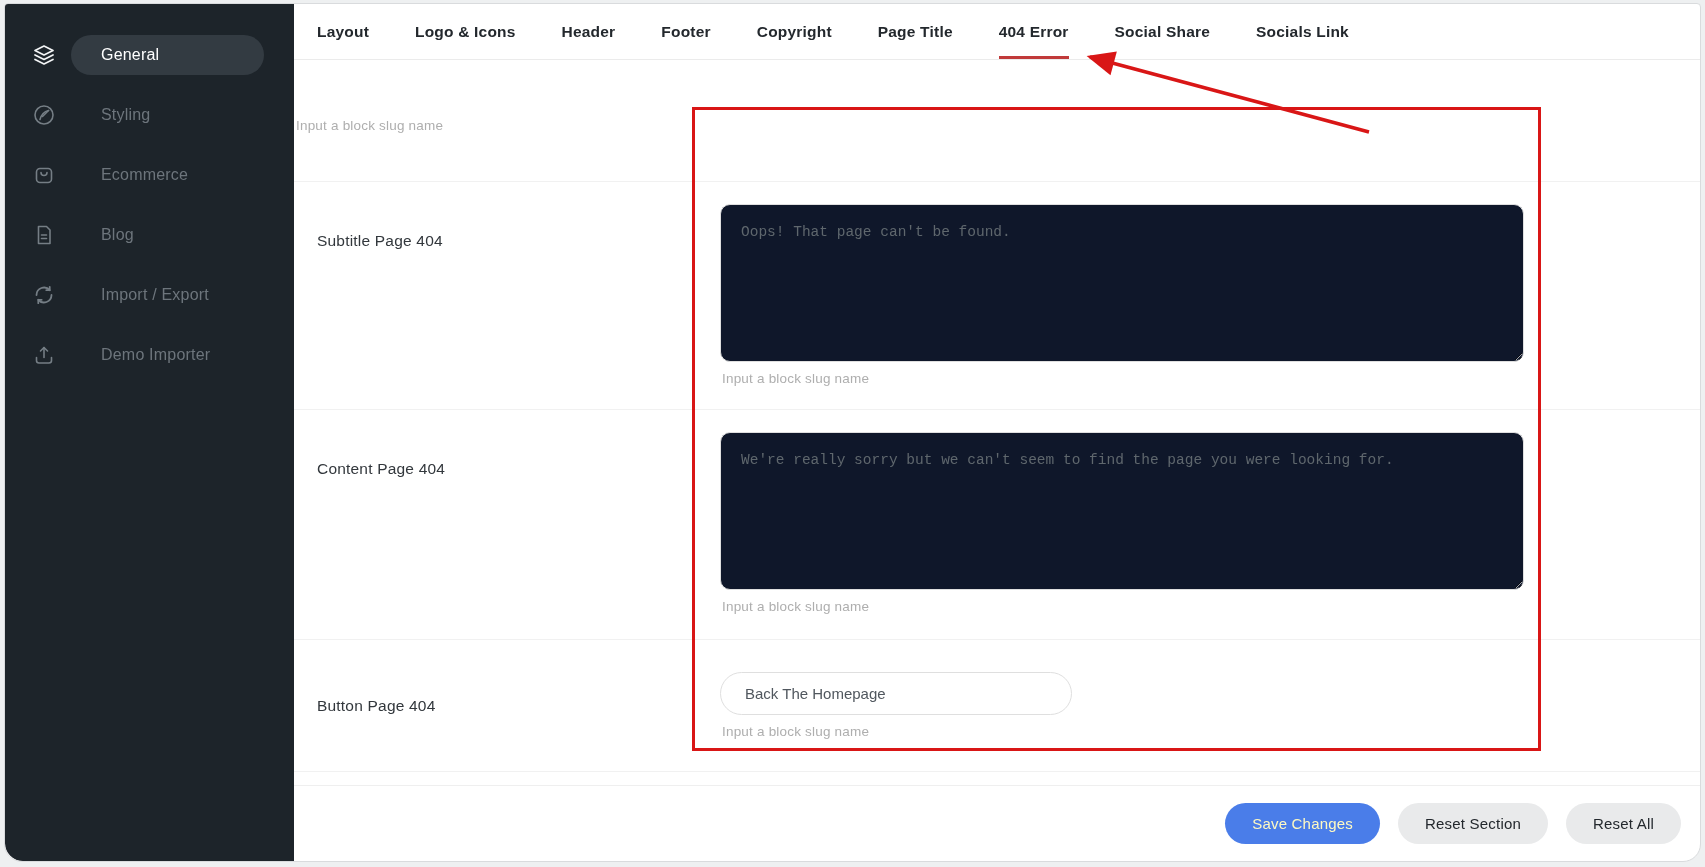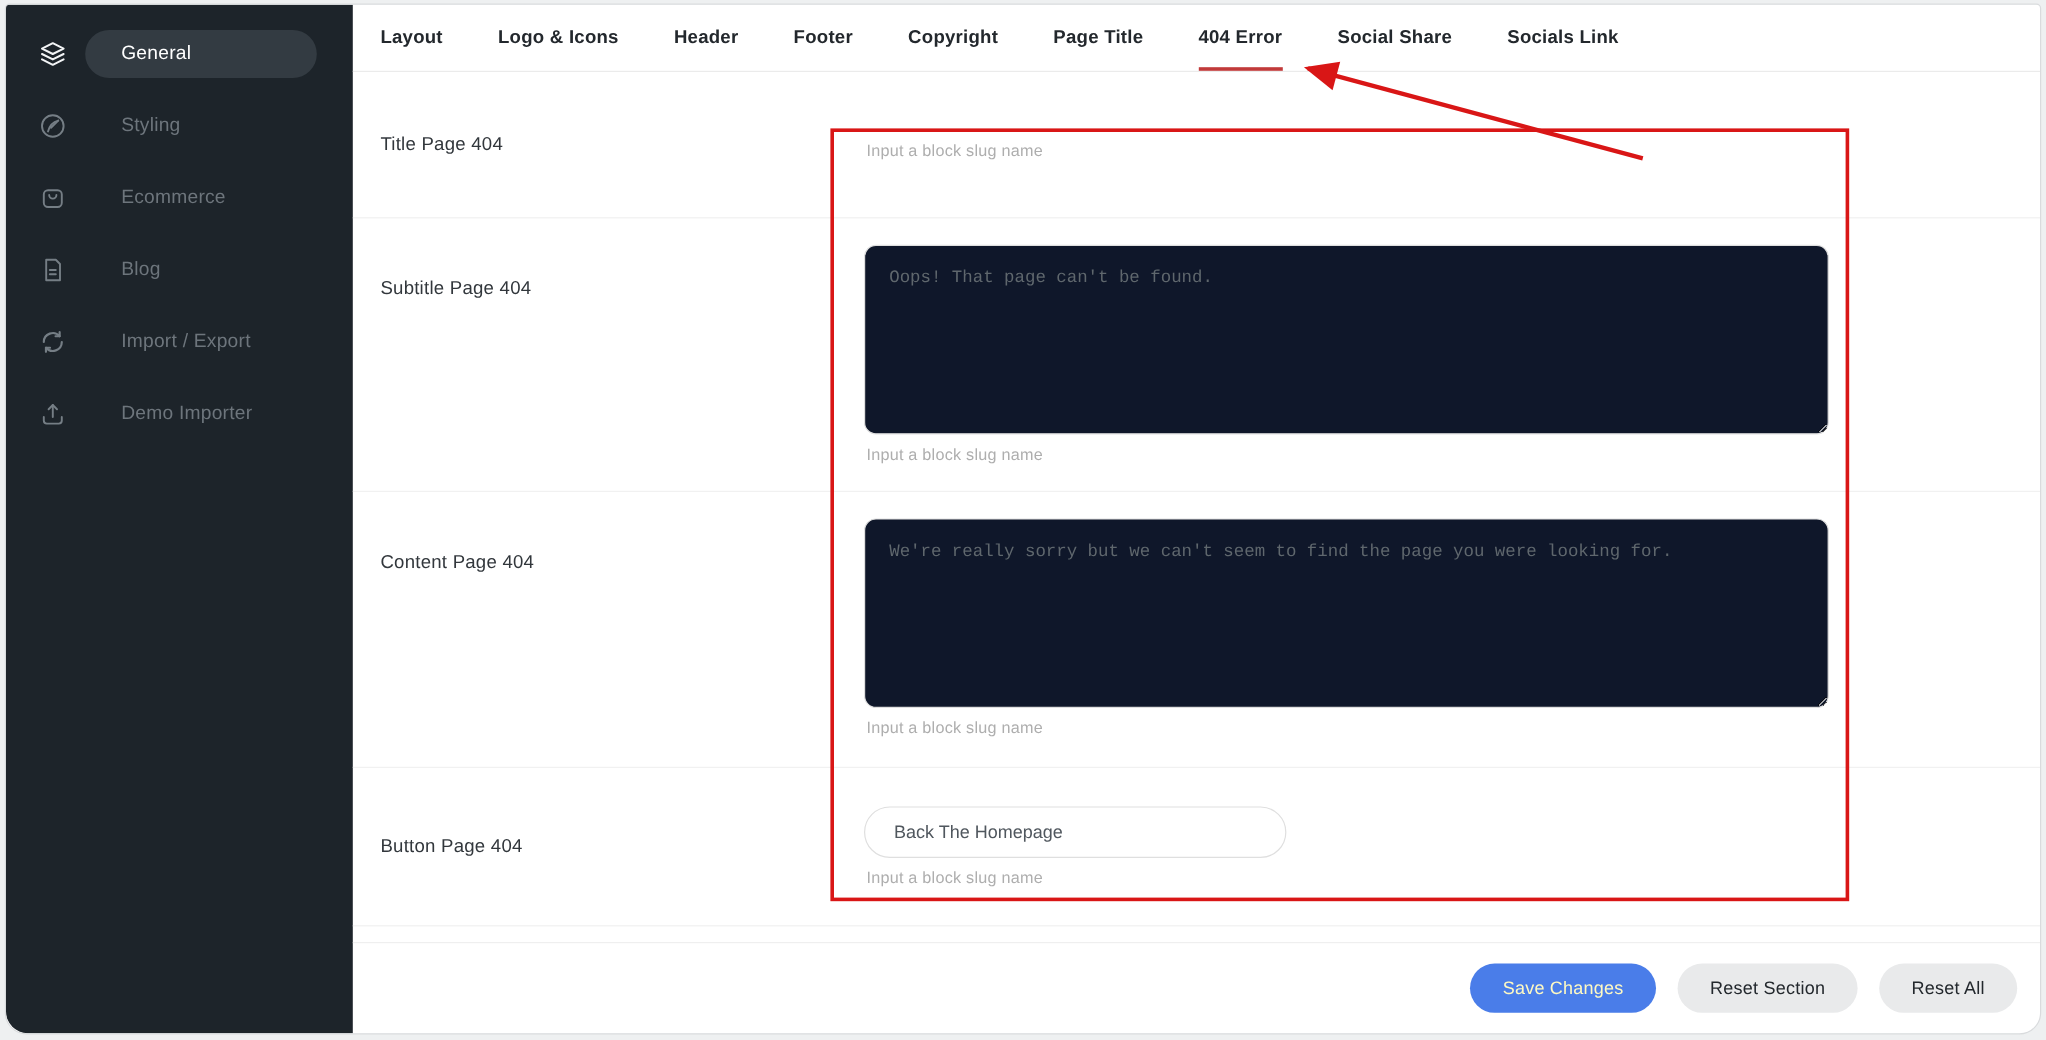--- a/index.html
+++ b/index.html
@@ -17,21 +17,21 @@
     border: 1px solid #d9dbdd;
     border-radius: 4px 4px 18px 18px;
     display: flex;
     overflow: hidden;
   }
   
   .sidebar {
     width: 289px;
     background: #1d242a;
     border-bottom-left-radius: 18px;
-    padding-top: 21px;
+    padding-top: 31px;
     flex-shrink: 0;
   }
   .side-item {
     display: flex;
     align-items: center;
     height: 40px;
     margin: 0 30px 20px 26px;
     cursor: pointer;
   }
   .side-item .icon {
@@ -255,21 +255,20 @@
       <div class="tab">Copyright</div>
       <div class="tab">Page Title</div>
       <div class="tab active">404 Error</div>
       <div class="tab">Social Share</div>
       <div class="tab">Socials Link</div>
     </nav>
 
     <div class="form">
 
       <div class="row short">
-        <div class="row-label">Title Page 404</div>
         <div class="field">
           <div class="helper">Input a block slug name</div>
         </div>
       </div>
 
       <div class="row tall row2">
         <div class="row-label">Subtitle Page 404</div>
         <div class="field">
           <textarea class="text-area" style="">Oops! That page can't be found.</textarea>
           <div class="helper">Input a block slug name</div>

